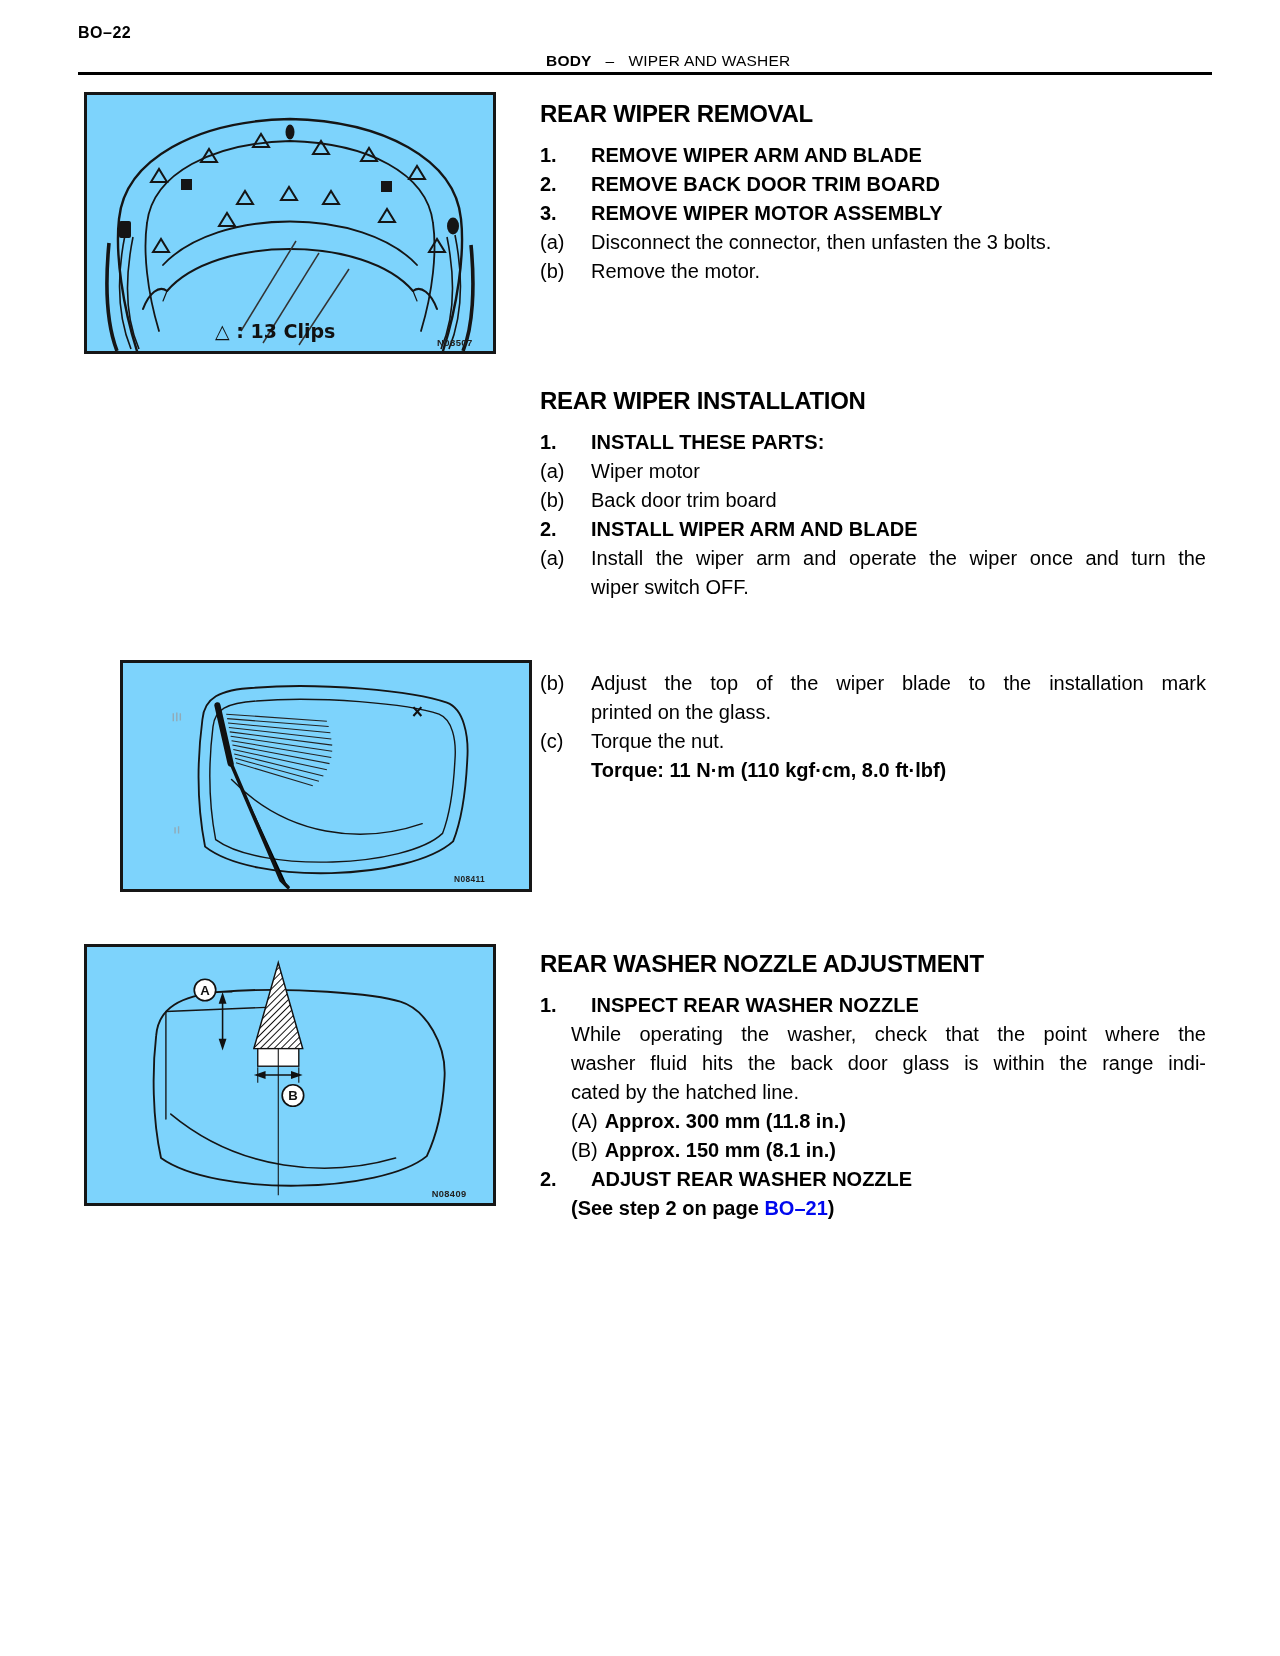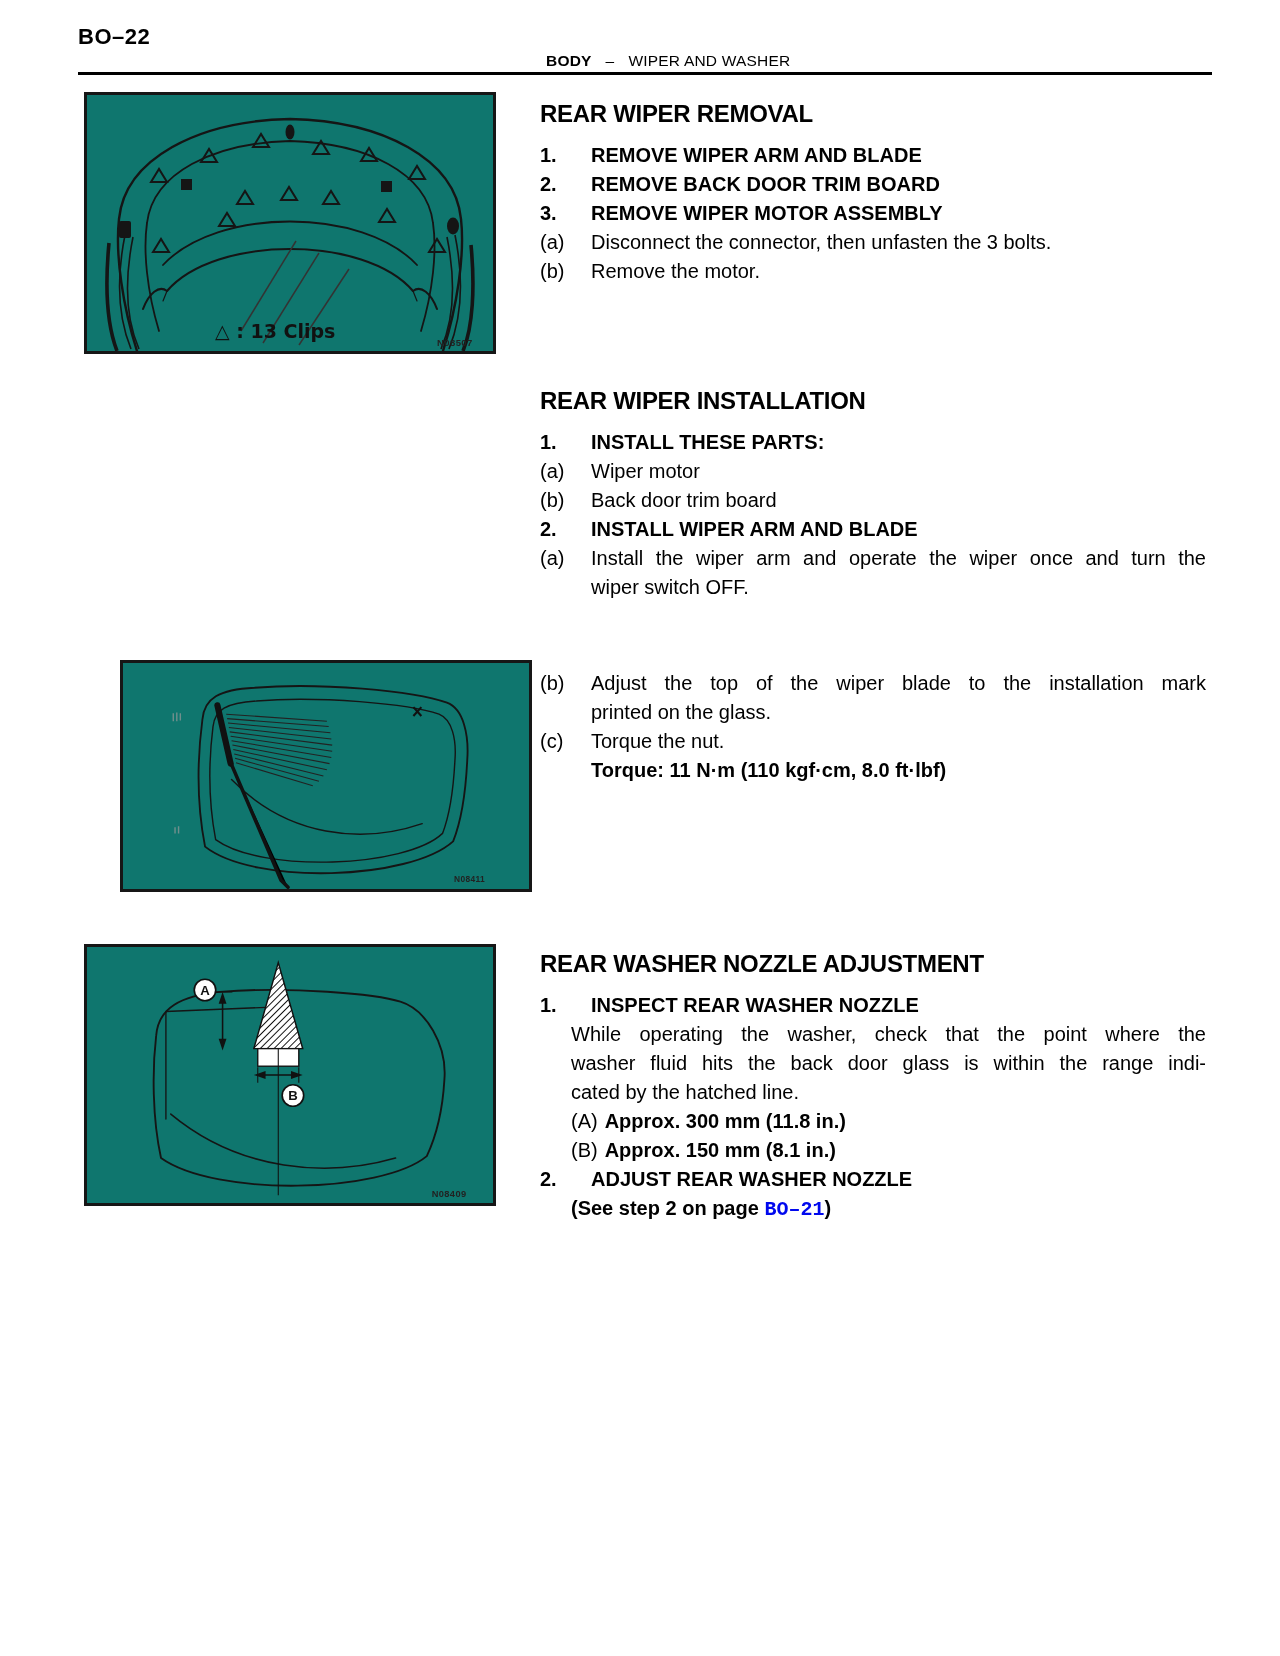--- a/index.html
+++ b/index.html
@@ -4,35 +4,35 @@
 <style>
   html,body { margin:0; padding:0; }
   body {
     width:1280px; height:1656px; position:relative;
     background:#ffffff; color:#000;
     font-family:"Liberation Sans", sans-serif;
     overflow:hidden;
   }
   .page-number {
     position:absolute; left:78px; top:24px;
-    font-size:22px; font-weight:bold; letter-spacing:.5px;
+    font-size:16px; font-weight:bold; letter-spacing:.5px;
   }
   .hdr-center {
     position:absolute; left:546px; top:52px;
     font-size:15.5px; letter-spacing:.2px; white-space:nowrap;text-align:center;
   }
   .hdr-center .sec { font-weight:bold; }
   .hdr-center .dash { margin:0 14px; }
   .hdr-rule {
     position:absolute; left:78px; top:72px; width:1134px; height:3px;
     background:#000;
   }
   .fig {
     position:absolute; left:84px; width:412px;
-    border:3px solid #161616; background:#0f766e; box-sizing:border-box;
+    border:3px solid #161616; background:#7dd3fc; box-sizing:border-box;
   }
   #fig1 { top:92px;  height:262px; }
   #fig2 { top:660px; height:232px;margin-left:36px; }
   #fig3 { top:944px; height:262px; }
   .fig svg { display:block; width:100%; height:100%; }
 
   .col { position:absolute; left:540px; width:666px; }
   #sec1 { top:96px; }
   #sec2 { top:383px; }
   #blk2 { top:669px; }
@@ -45,21 +45,21 @@
   .row { display:flex; font-size:20px; line-height:29px; }
   .row .m { flex:0 0 51px; }
   .row .t { flex:1 1 auto; min-width:0; }
   .row.b .m, .row.b .t { font-weight:bold; }
   .jl { display:block; text-align:justify; text-align-last:justify; }
   .ln { display:block; }
   .sub { margin-left:31px; font-size:20px; line-height:29px; }
   .bold { font-weight:bold; }
   .pm { margin-right:7px; }
   .torque { margin-left:51px; font-size:20px; line-height:29px; font-weight:bold; }
-  .link { font-weight:bold;font-family:Liberation Mono, monospace; }
+  .link { font-weight:bold; }
 
   .figtext { font-family:"DejaVu Sans","Liberation Sans",sans-serif; font-weight:bold; }
   .figcode { font-family:"Liberation Sans",sans-serif; font-weight:bold; letter-spacing:.4px; }
 </style>
 </head>
 <body>
 
 <div class="page-number">BO–22</div>
 <div class="hdr-center">
   <span class="sec">BODY</span><span class="dash">–</span><span class="topic">WIPER AND WASHER</span>

